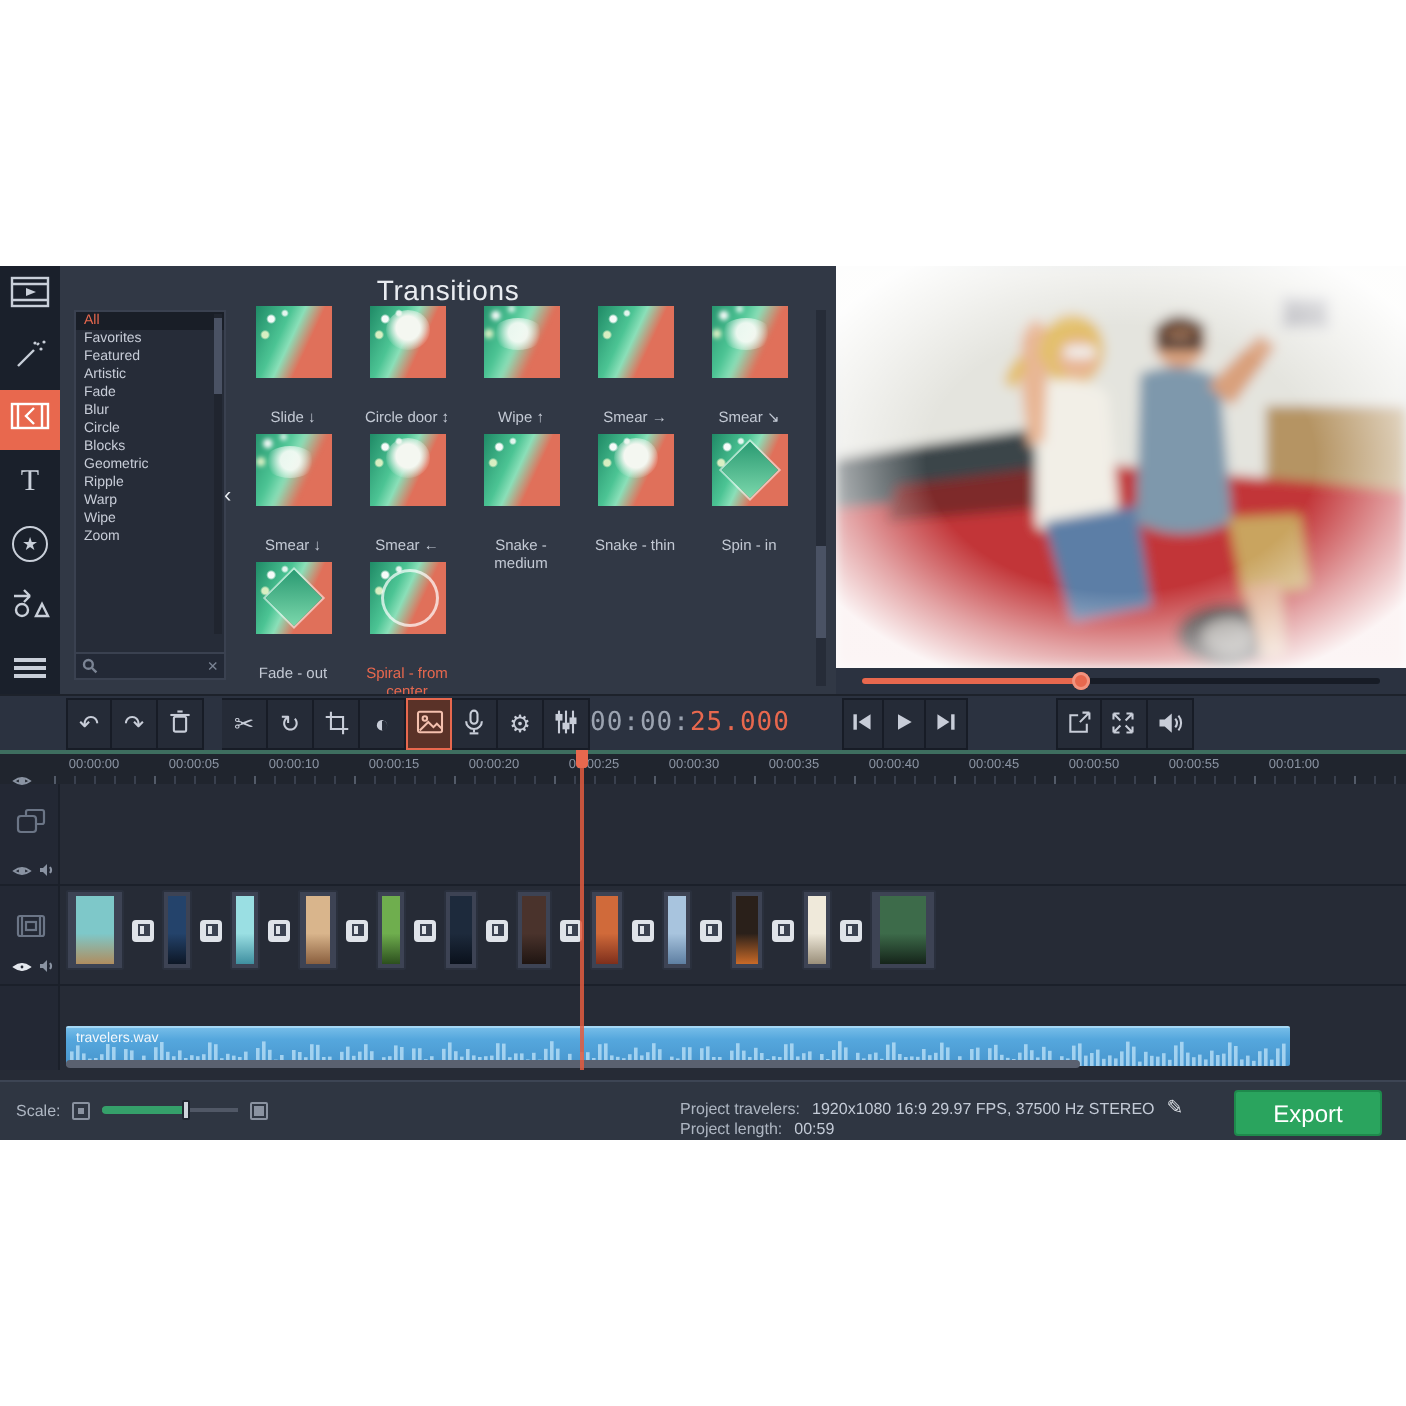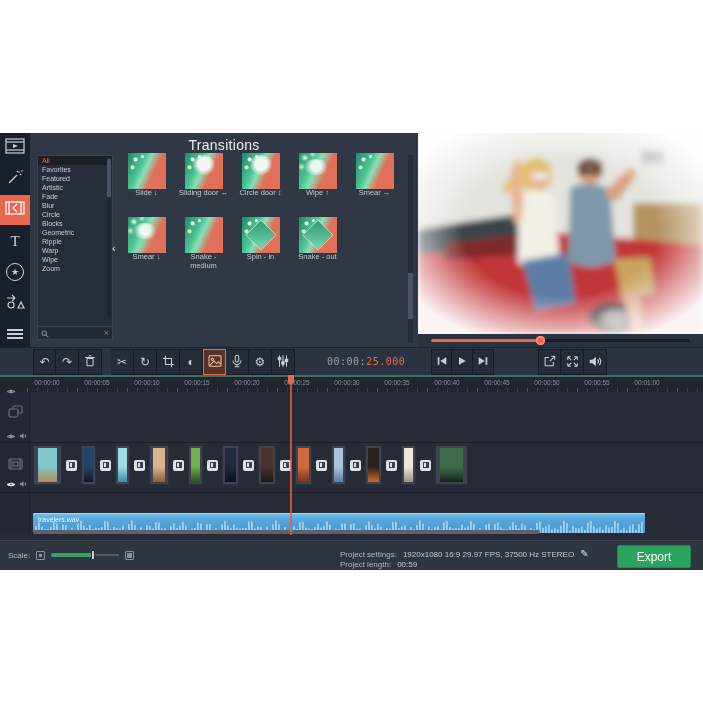--- a/index.html
+++ b/index.html
@@ -44,21 +44,21 @@
   .t-b::after { left:8px; top:2px; width:22px; height:20px; border-radius:50%;
     background:radial-gradient(circle at 50% 45%, #f4f7f1 0 38%, rgba(244,247,241,0) 75%); }
   .t-c::before { filter:blur(1px); transform:scale(1.15); }
   .t-c::after { left:4px; top:6px; width:26px; height:16px; border-radius:50%;
     background:radial-gradient(circle at 50% 45%, rgba(250,252,248,.9) 0 30%, rgba(250,252,248,0) 72%); }
   .t-d::after { left:9px; top:8px; width:20px; height:20px; transform:rotate(45deg);
     background:linear-gradient(135deg,#2a9a72,#7cd8ac); box-shadow:0 0 0 1px rgba(255,255,255,.55); }
   .t-e::after { left:7px; top:5px; width:26px; height:26px; border-radius:50%;
     background:radial-gradient(circle at 42% 40%, #8adfb8 0 28%, #2a9a72 60%, #16745
 2 100%); box-shadow:0 0 0 1.5px rgba(255,255,255,.7); }
-  .t-label { margin-top:0; font-size:7.5px; line-height:8.5px; color:#c3c9d4; text-align:center; max-width:54px; }
+  .t-label { margin-top:16px; font-size:7.5px; line-height:8.5px; color:#c3c9d4; text-align:center; max-width:54px; }
   .g-item.sel .t-label { color:#e8684e; }
   .grid-scroll { position:absolute; right:5px; top:22px; width:5px; height:188px; background:#262c38; }
   .grid-scroll i { position:absolute; left:0; top:118px; width:5px; height:46px; background:#4a5264; display:block; }
 
   
   .preview { position:absolute; left:418px; top:0; width:285px; height:214px; }
   .photo { position:absolute; left:0; top:0; width:285px; height:201px; overflow:hidden; }
   .vignette { position:absolute; left:0; top:0; width:285px; height:201px;
     background:radial-gradient(ellipse 62% 60% at 50% 48%, rgba(255,255,255,0) 55%, rgba(255,255,255,.55) 80%, rgba(255,255,255,.95) 100%); }
   .seek { position:absolute; left:0; top:201px; width:285px; height:13px; }
@@ -68,21 +68,21 @@
 
   
   .toolbar { position:absolute; left:0; top:214px; width:703px; height:28px; background:#2b3240; border-top:1px solid #1d222b; display:flex; align-items:center; }
   .tb-btn { width:23px; height:26px; margin-top:1px; display:flex; align-items:center; justify-content:center;
     background:#252b37; border:1px solid #171c26; border-left-width:0; color:#c8cdd8; font-size:12px; line-height:1; }
   .tb-btn:first-child { border-left-width:1px; }
   .tb-btn svg { stroke:currentColor; fill:none; stroke-width:1.2; }
   .tb-sep { width:9px; height:26px; }
   .tb-btn.active { background:#5a3228; border:1px solid #e8684e; color:#f4c0ae; }
   .tb-left { display:flex; margin-left:33px; }
-  .timecode { margin-left:32px; font-family:"DejaVu Sans Mono", monospace; font-size:10px; color:#9ba3b0; letter-spacing:.5px; }
+  .timecode { font-family:"DejaVu Sans Mono", monospace; font-size:13px; color:#9ba3b0; letter-spacing:.5px; }
   .timecode .tc-ms { color:#e8684e; }
   .transport { display:flex; margin-left:26px; }
   .transport .tb-btn { width:21px; }
   .screen-btns { display:flex; margin-left:44px; }
 
   
   .timeline { position:absolute; left:0; top:242px; width:703px; height:165px; background:#262b36; }
   .ruler { position:absolute; left:0; top:0; width:703px; height:17px; background:#20252e; border-top:2px solid #3e6e5f; }
   .ruler-label { position:absolute; top:2px; transform:translateX(-50%); font-size:6.5px; color:#8a93a2; white-space:nowrap; }
   .ticks { position:absolute; left:27px; right:0; bottom:0; height:4px;
@@ -230,49 +230,61 @@
 
       <div class="collapse">‹</div>
 
       <div class="grid" id="grid">
           <div class="g-item">
     <div class="thumb t-a"></div>
     <div class="t-label">Slide ↓</div>
   </div>
           <div class="g-item">
     <div class="thumb t-b"></div>
-    <div class="t-label">Sliding door ↔</div>
-  </div>
-          <div class="g-item">
-    <div class="thumb t-b"></div>
     <div class="t-label">Circle door ↕</div>
   </div>
           <div class="g-item">
     <div class="thumb t-c"></div>
     <div class="t-label">Wipe ↑</div>
   </div>
           <div class="g-item">
     <div class="thumb t-a"></div>
     <div class="t-label">Smear →</div>
   </div>
           <div class="g-item">
     <div class="thumb t-c"></div>
+    <div class="t-label">Smear ↘</div>
+  </div>
+          <div class="g-item">
+    <div class="thumb t-c"></div>
     <div class="t-label">Smear ↓</div>
+  </div>
+          <div class="g-item">
+    <div class="thumb t-b"></div>
+    <div class="t-label">Smear ←</div>
   </div>
           <div class="g-item">
     <div class="thumb t-a"></div>
     <div class="t-label">Snake - medium</div>
   </div>
           <div class="g-item">
+    <div class="thumb t-b"></div>
+    <div class="t-label">Snake - thin</div>
+  </div>
+          <div class="g-item">
     <div class="thumb t-d"></div>
     <div class="t-label">Spin - in</div>
   </div>
           <div class="g-item">
     <div class="thumb t-d"></div>
-    <div class="t-label">Snake - out</div>
+    <div class="t-label">Fade - out</div>
+  </div>
+          <div class="g-item sel">
+    <div class="thumb t-e"></div>
+    <div class="t-label">Spiral - from center</div>
   </div>
         </div>
       <div class="grid-scroll">
           <i></i>
         </div>
     </section>
 
     <section class="preview">
       <div class="photo">
         <svg width="285" height="201" viewBox="0 0 285 201">
@@ -804,21 +816,21 @@
         <div class="slider">
           <div class="rail"></div>
             <div class="fill" id="scale-fill" style="width: 42px;"></div>
             <div class="knob" id="scale-knob" style="left: 40px;"></div>
         </div>
         <span class="zoom-sq big">
             <i></i>
           </span>
       </div>
       <div class="proj l1">
-        <span>Project settings:</span><b>1920x1080 16:9 29.97 FPS, 37500 Hz STEREO</b><span class="pencil">✎</span>
+        <span>Project travelers:</span><b>1920x1080 16:9 29.97 FPS, 37500 Hz STEREO</b><span class="pencil">✎</span>
       </div>
       <div class="proj l2">
         <span>Project length:</span><b>00:59</b>
       </div>
       <button class="export-btn">Export</button>
     </div>
 
   </div>
 </div>
 

